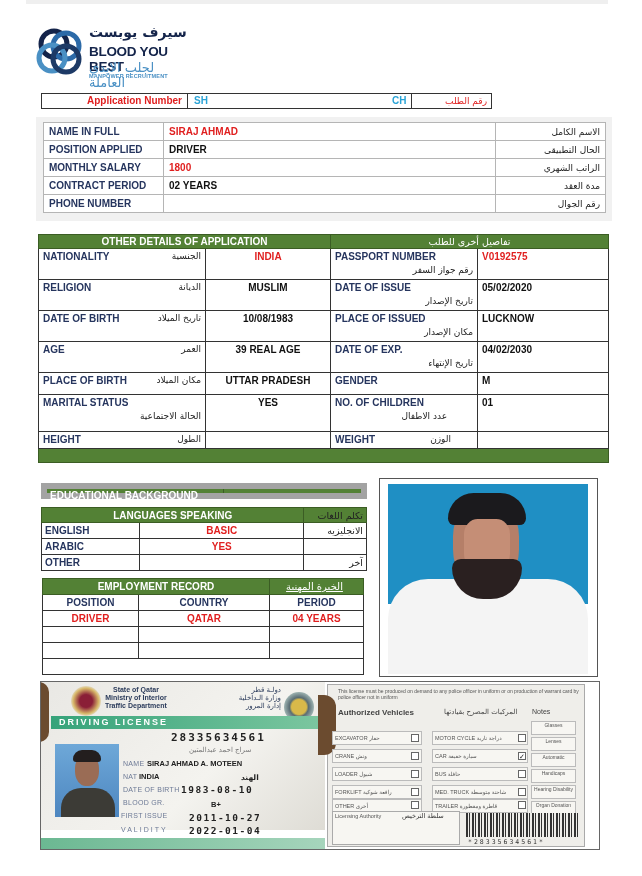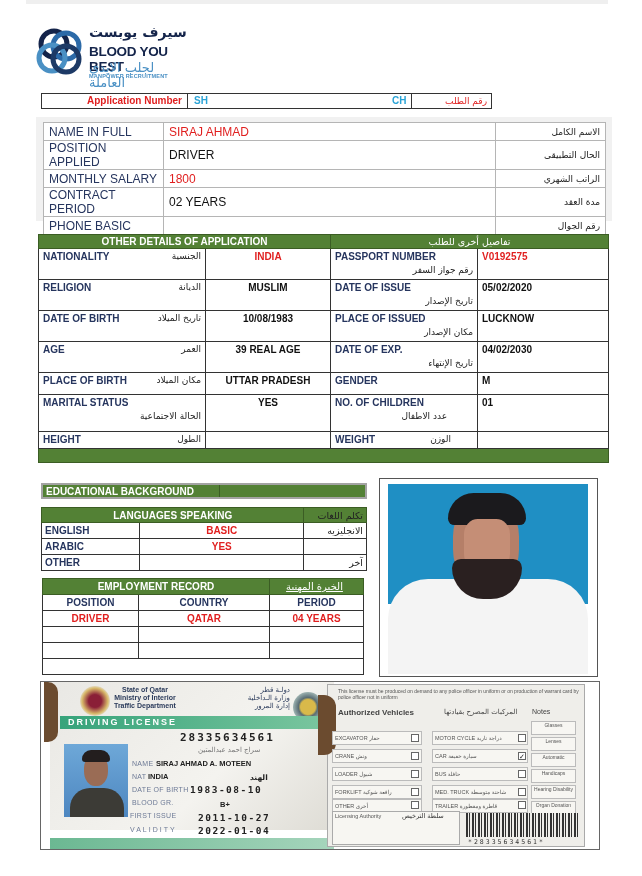--- a/index.html
+++ b/index.html
@@ -13,21 +13,21 @@
   .logo-sub { position: absolute; left: 55px; top: 49px; font-size: 5.5px; color: #4a90c4; font-weight: bold; letter-spacing: 0.2px; }
 
   .appnum { position: absolute; left: 41px; top: 93px; width: 451px; height: 16px; border: 1px solid #333; display: flex; font-size: 10px; font-weight: bold; }
   .appnum .lbl { width: 146px; color: #e01f1f; text-align: right; padding-right: 5px; border-right: 1px solid #333; line-height: 14px; }
   .appnum .sh { width: 204px; color: #2aa3d6; padding-left: 6px; line-height: 14px; }
   .appnum .ch { width: 20px; color: #2aa3d6; line-height: 14px; border-right: 1px solid #333; }
   .appnum .ar { flex: 1; text-align: right; color: #e01f1f; font-weight: normal; padding-right: 4px; line-height: 14px; font-family: "DejaVu Sans", sans-serif; font-size: 9px; }
 
   .basic-wrap { position: absolute; left: 36px; top: 117px; width: 576px; height: 104px; background: #f1f1f1; padding: 5px 6px 3px 7px; }
   .basic { width: 100%; border-collapse: collapse; background: #fff; }
-  .basic td { border: 1px solid #b5b5b5; height: 18px; font-size: 12px; font-weight: normal; padding: 0 5px; }
+  .basic td { border: 1px solid #b5b5b5; height: 18px; font-size: 10px; font-weight: bold; padding: 0 5px; }
   .basic td.k { width: 120px; color: #26355e; }
   .basic td.v { color: #111; }
   .basic td.v.red { color: #e01f1f; }
   .basic td.ar { width: 110px; text-align: right; font-weight: normal; font-family: "DejaVu Sans", sans-serif; font-size: 9px; color: #222; }
 
   .other { position: absolute; left: 38px; top: 234px; width: 571px; border-collapse: collapse; }
   .other td { border: 1px solid #333; font-size: 10px; font-weight: bold; vertical-align: top; padding: 2px 4px; }
   .other .hdr td { background: #538135; color: #fff; text-align: center; height: 14px; padding: 0; line-height: 13px; font-size: 10px; border: 1px solid #3b5d24; }
   .other .hdr td.ar { font-family: "DejaVu Sans", sans-serif; font-weight: normal; font-size: 9.5px; margin-left: 27px; }
   .other td.k { width: 167px; color: #26355e; position: relative; }
@@ -40,21 +40,21 @@
   .other td.k2 .ark.mid2 { top: 16px; right: 30px; }
   .other td.k2 .ark.inline { top: 2px; right: 26px; }
   .other td.v2 { color: #111; }
   .other td.v2.red { color: #e01f1f; }
   .other tr.r30 td { height: 31px; }
   .other tr.r22 td { height: 22px; }
   .other tr.r36 td { height: 37px; }
   .other tr.r17 td { height: 17px; }
   .other .foot td { background: #538135; height: 14px; border: 1px solid #3b5d24; }
 
-  .edu { position: absolute; left: 41px; top: 483px; width: 326px; height: 16px; display: flex; background: #538135; border: 2px solid #a3a3a3; color: #fff; font-size: 10px; font-weight: bold; }
+  .edu { position: absolute; left: 41px; top: 483px; width: 326px; height: 16px; display: flex; background: #538135; border: 6px solid #a3a3a3; color: #fff; font-size: 10px; font-weight: bold; }
   .edu .a { width: 177px; border-right: 1px solid #3b5d24; line-height: 14px; padding-left: 3px; }
 
   .lang { position: absolute; left: 41px; top: 507px; width: 326px; border-collapse: collapse; }
   .lang td { border: 1px solid #333; font-size: 10px; font-weight: bold; height: 16px; padding: 0 3px; }
   .lang .hdr td { background: #538135; color: #fff; border: 1px solid #3b5d24; height: 15px; }
   .lang .hdr td.ar { text-align: right; font-family: "DejaVu Sans", sans-serif; font-weight: normal; font-size: 9.5px; }
   .lang td.k { width: 98px; color: #26355e; }
   .lang td.m { width: 138px; text-align: center; color: #e01f1f; }
   .lang td.ar { text-align: right; font-weight: normal; font-family: "DejaVu Sans", sans-serif; font-size: 9.5px; color: #222; }
 
@@ -70,21 +70,21 @@
 
   .photo { position: absolute; left: 379px; top: 478px; width: 219px; height: 199px; border: 1px solid #555; background: #fff; overflow: hidden; }
   .photo .bg { position: absolute; left: 8px; top: 5px; width: 200px; height: 120px; background: #1f8fc4; }
   .photo .shirt { position: absolute; left: 8px; top: 100px; width: 200px; height: 95px; background: #f4f4f4; border-radius: 40px 40px 0 0; }
   .photo .head { position: absolute; left: 73px; top: 22px; width: 66px; height: 88px; background: #b57f68; border-radius: 40% 40% 45% 45%; }
   .photo .hair { position: absolute; left: 68px; top: 14px; width: 78px; height: 32px; background: #1b1a1d; border-radius: 40px 40px 10px 10px; }
   .photo .beard { position: absolute; left: 72px; top: 80px; width: 70px; height: 40px; background: #2a2020; border-radius: 10px 10px 35px 35px; }
   .photo .face { position: absolute; left: 84px; top: 40px; width: 46px; height: 50px; background: #c58e76; border-radius: 30%; }
 
   .license { position: absolute; left: 40px; top: 681px; width: 560px; height: 169px; border: 1px solid #666; background: #fff; overflow: hidden; }
-  .card1 { position: absolute; left: 9px; top: 0; width: 284px; height: 148px; background: linear-gradient(135deg, #e9e8e4 0%, #f4f3ef 60%, #dedcd5 100%); }
+  .card1 { position: absolute; left: 0; top: 0; width: 284px; height: 148px; background: linear-gradient(135deg, #e9e8e4 0%, #f4f3ef 60%, #dedcd5 100%); }
   .card1 .thumbL { position: absolute; left: -6px; top: 0; width: 14px; height: 60px; background: #6b4b2f; border-radius: 0 10px 10px 0; }
   .card1 .emblem { position: absolute; left: 30px; top: 4px; width: 30px; height: 30px; border-radius: 50%; background: radial-gradient(circle, #8a1f37 30%, #d7b86a 60%, #e8e5dd 75%); }
   .card1 .issuer { position: absolute; left: 64px; top: 4px; font-size: 7px; color: #2b3b5b; font-weight: bold; line-height: 8px; text-align: center; }
   .card1 .issuer-ar { position: absolute; left: 180px; top: 4px; font-size: 7px; color: #2b3b5b; line-height: 8px; direction: rtl; font-family: "DejaVu Sans", sans-serif; text-align: right; width: 60px; }
   .card1 .seal { position: absolute; left: 243px; top: 10px; width: 30px; height: 30px; border-radius: 50%; background: radial-gradient(circle, #d9b94a 35%, #5a6d74 45%, #9db2b0 70%); }
   .card1 .band { position: absolute; left: 10px; top: 34px; width: 275px; height: 13px; background: linear-gradient(90deg, #36a37a, #7dc7a0); color: #fff; font-size: 9px; font-weight: bold; letter-spacing: 2px; padding-left: 8px; line-height: 13px; }
   .card1 .idno { position: absolute; left: 130px; top: 49px; font-size: 11px; font-weight: bold; color: #222; letter-spacing: 2px; font-family: "DejaVu Sans Mono", monospace; }
   .card1 .pic { position: absolute; left: 14px; top: 62px; width: 64px; height: 73px; background: linear-gradient(#6ea8d8, #4d86c0); overflow: hidden; }
   .card1 .pic .b { position: absolute; left: 6px; top: 44px; width: 54px; height: 32px; background: #3c3b36; border-radius: 20px 20px 0 0; }
   .card1 .pic .h { position: absolute; left: 20px; top: 10px; width: 24px; height: 32px; background: #9a6c55; border-radius: 45%; }
@@ -151,21 +151,21 @@
       <td class="k">MONTHLY SALARY</td>
       <td class="v red">1800</td>
       <td class="ar">الراتب الشهري</td>
     </tr>
     <tr>
       <td class="k">CONTRACT PERIOD</td>
       <td class="v">02 YEARS</td>
       <td class="ar">مدة العقد</td>
     </tr>
     <tr>
-      <td class="k">PHONE BASIC</td>
+      <td class="k">PHONE NUMBER</td>
       <td class="v"></td>
       <td class="ar">رقم الجوال</td>
     </tr>
   </tbody>
     </table>
 </div>
 
 <table class="other">
   <tbody>
       <tr class="hdr">

